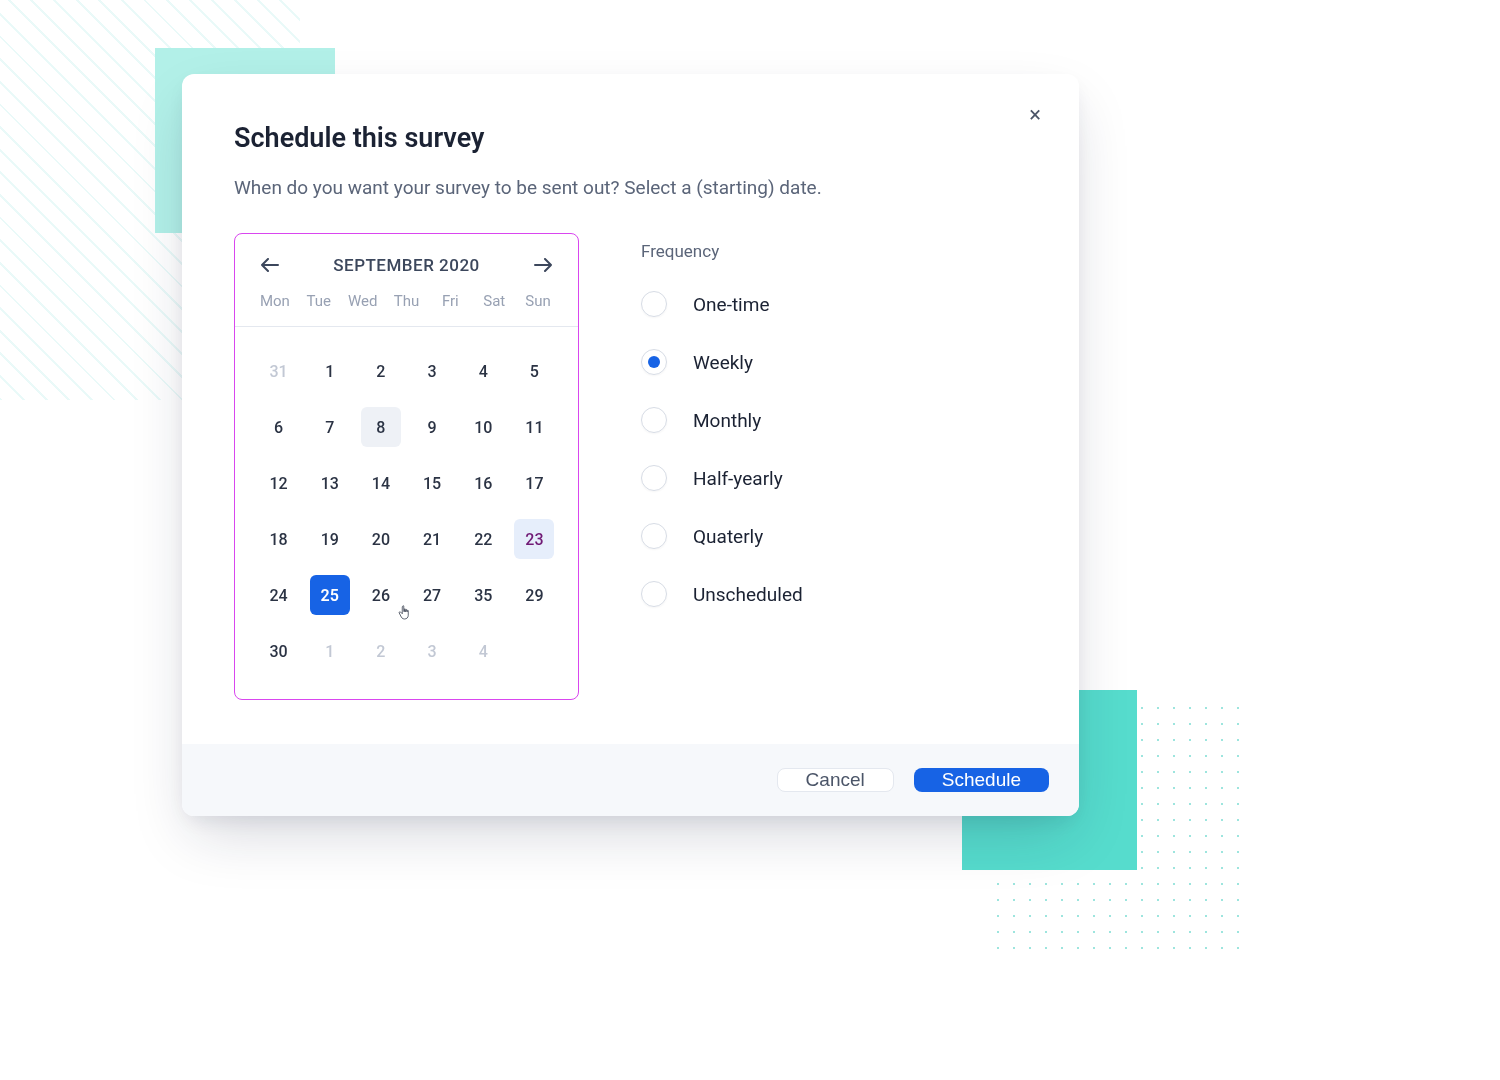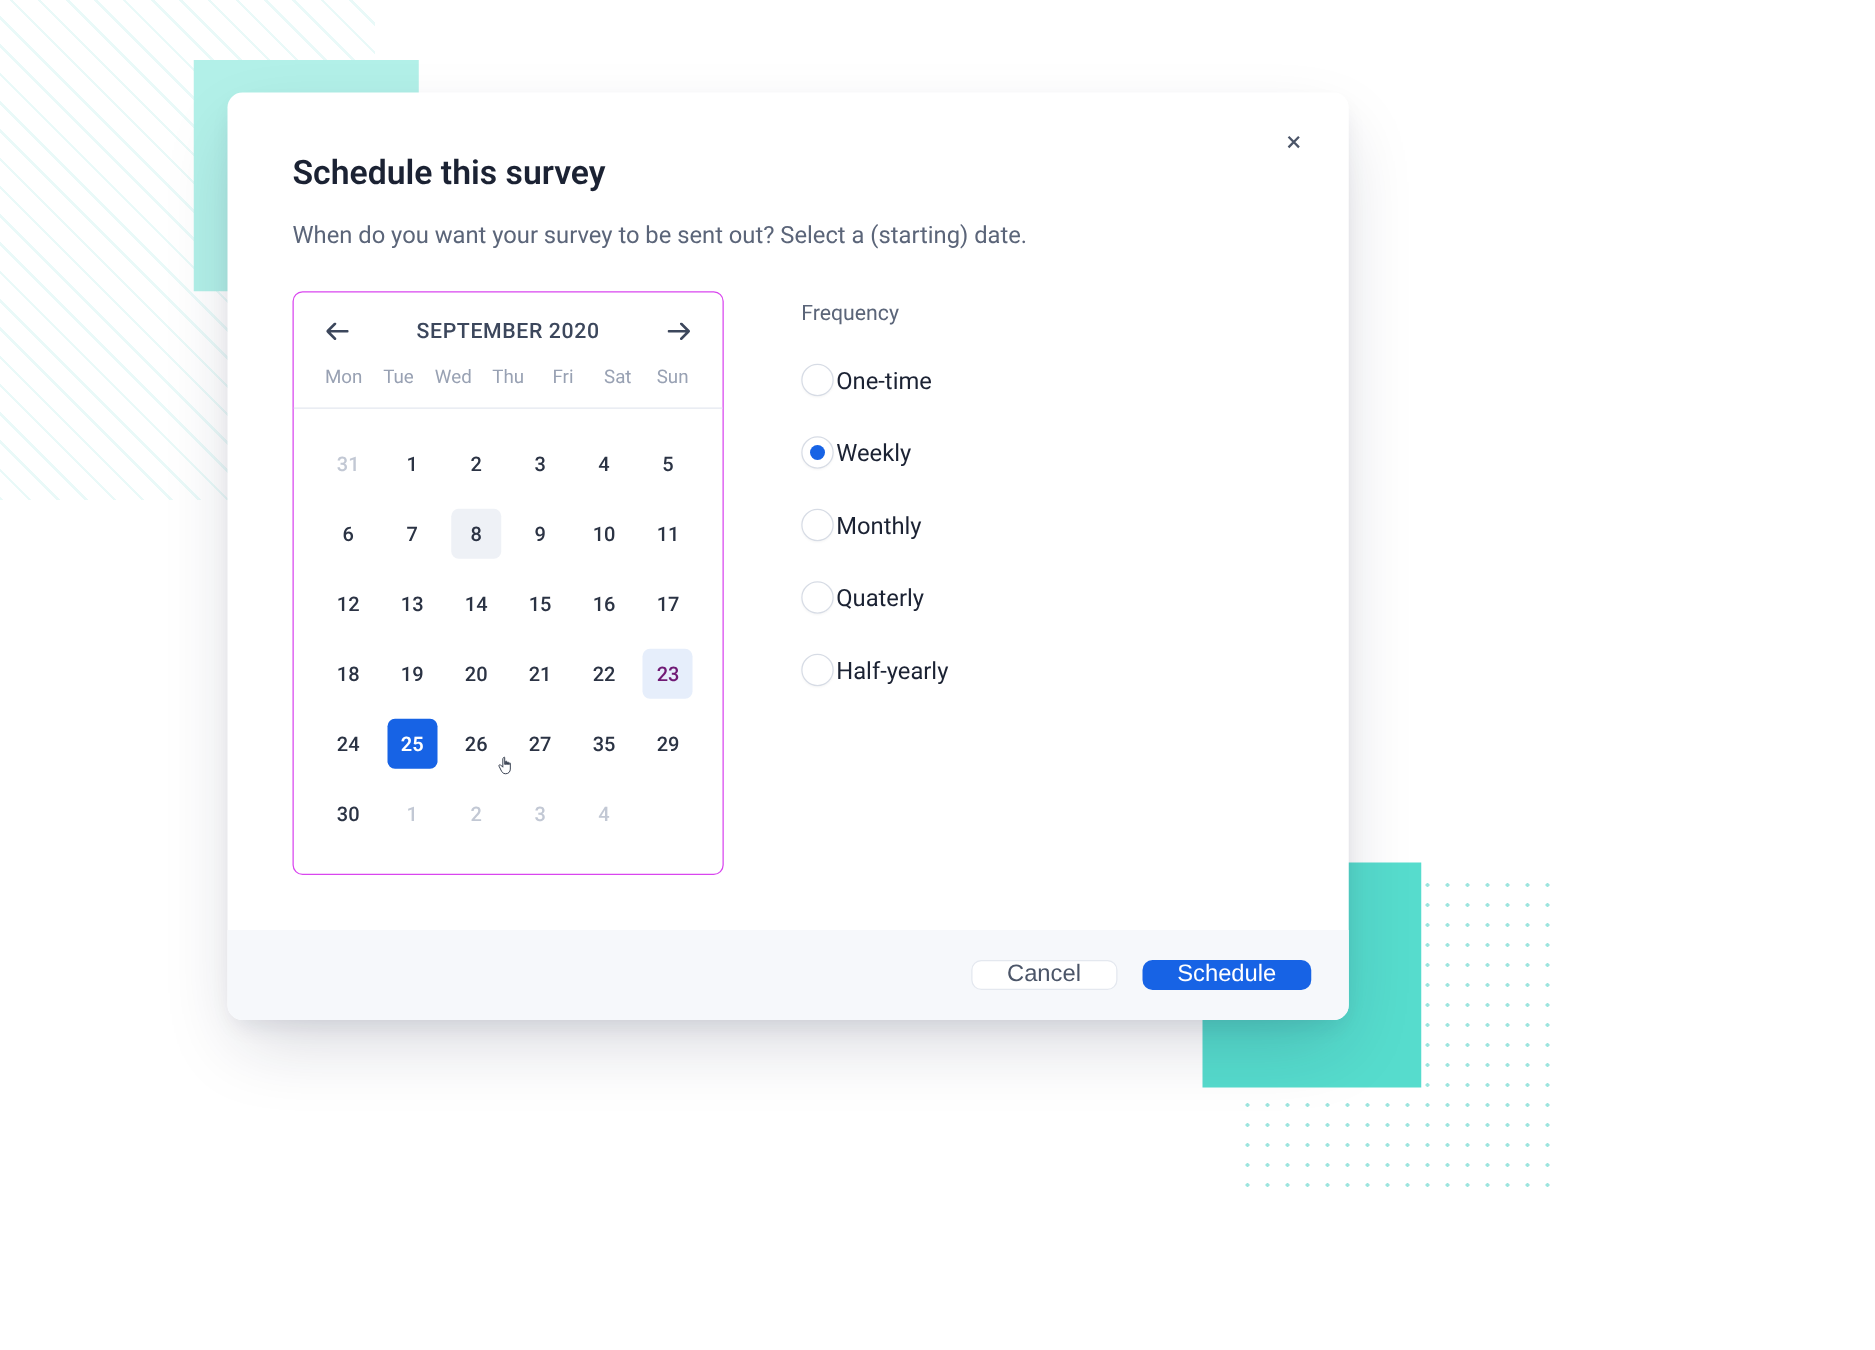--- a/index.html
+++ b/index.html
@@ -149,21 +149,21 @@
     
     .frequency { flex: 1; padding-top: 8px; }
     .freq-title {
       font-size: 17px;
       color: #5b6579;
       margin-bottom: 30px;
     }
     .radio-row {
       display: flex;
       align-items: center;
-      gap: 2px;
+      gap: 26px;
       margin-bottom: 32px;
       cursor: pointer;
     }
     .radio {
       width: 26px; height: 26px;
       border-radius: 50%;
       border: 1px solid #d7dce5;
       box-shadow: 0 1px 2px rgba(0,0,0,0.04);
       display: flex;
       align-items: center;
@@ -294,25 +294,29 @@
             <div class="radio-row">
               <div class="radio checked"></div>
               <span class="radio-label">Weekly</span>
             </div>
             <div class="radio-row">
               <div class="radio"></div>
               <span class="radio-label">Monthly</span>
             </div>
             <div class="radio-row">
               <div class="radio"></div>
+              <span class="radio-label">Half-yearly</span>
+            </div>
+            <div class="radio-row">
+              <div class="radio"></div>
               <span class="radio-label">Quaterly</span>
             </div>
             <div class="radio-row">
               <div class="radio"></div>
-              <span class="radio-label">Half-yearly</span>
+              <span class="radio-label">Unscheduled</span>
             </div>
           </div>
       </div>
     </div>
   </div>
 
   <div class="modal-footer">
     <button class="btn btn-secondary">Cancel</button>
     <button class="btn btn-primary">Schedule</button>
   </div>

